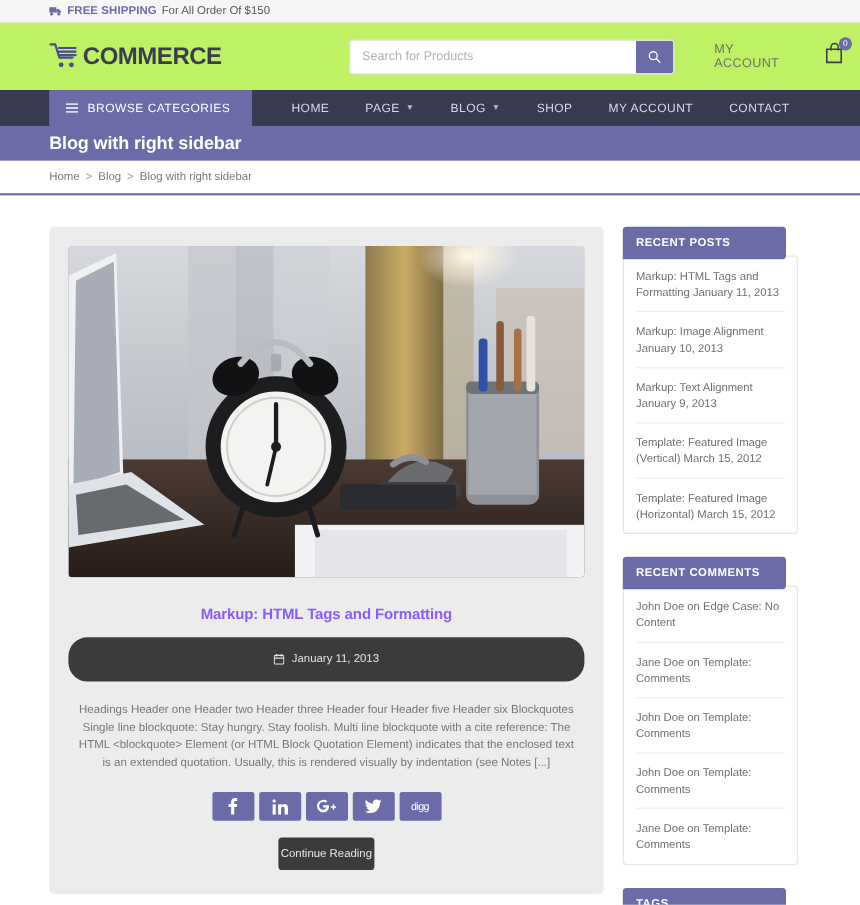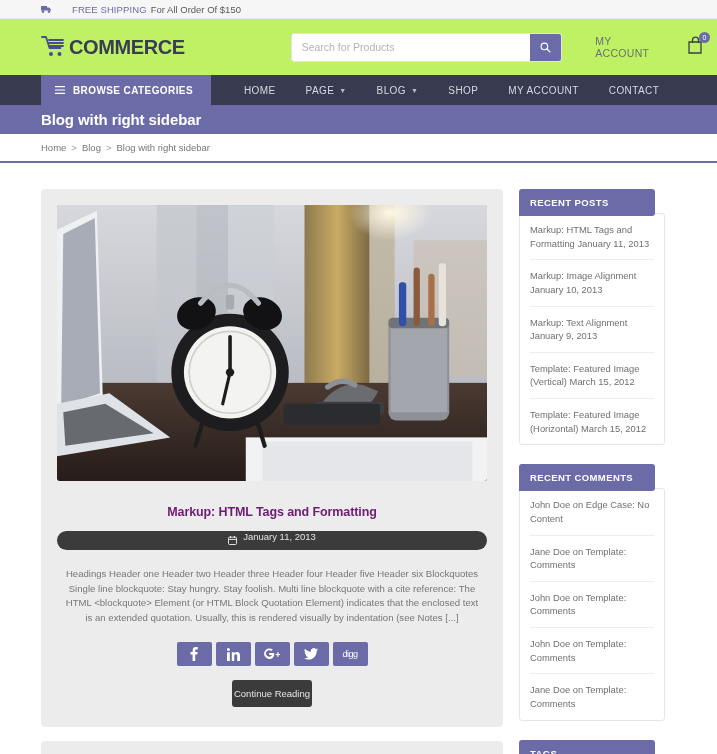--- a/index.html
+++ b/index.html
@@ -14,21 +14,21 @@
   
   .topbar {
     height: 19px;
     background: #f6f6f6;
     border-bottom: 1px solid #e8e8e8;
     display: flex; align-items: center;
     padding: 0 12px 0 41px;
     font-size: 9.5px;
   }
   .topbar-left { display: flex; align-items: center; gap: 4px; }
-  .ship-label { color: #6b6ba8; font-weight: normal; letter-spacing: .1px; margin-left: 16px; }
+  .ship-label { color: #6b6ba8; font-weight: bold; letter-spacing: .1px; }
   .ship-rest { color: #585858; }
   .topbar-right {
     margin-left: auto; display: flex; align-items: center; gap: 6px;
     color: #585858; padding-right: 8px;
   }
   .topbar-right .sep { color: #bbb; }
   .ico { display: inline-flex; align-items: center; }
   .ico svg { display: block; }
 
   
@@ -74,21 +74,21 @@
   
   .nav {
     height: 30px; background: #383b4f;
     display: flex; align-items: stretch;
     padding-left: 41px;
   }
   .browse {
     background: #6b6ba8; color: #fff;
     display: flex; align-items: center; gap: 8px;
     padding: 0 18px 0 14px;
-    font-size: 10px; font-weight: bold; letter-spacing: .4px;
+    font-size: 10px; font-weight: normal; letter-spacing: .4px;
     cursor: pointer;
   }
   .nav-menu { display: flex; align-items: center; margin-left: 18px; }
   .nav-item {
     color: #d8d9e2; font-size: 10px; letter-spacing: .4px;
     padding: 0 15px; display: flex; align-items: center; gap: 5px;
     cursor: pointer;
   }
   .chev { font-size: 7px; opacity: .8; }
 
@@ -125,26 +125,26 @@
     padding: 16px 16px 20px 16px;
   }
   .post-image {
     width: 100%; height: 276px;
     border-radius: 3px; overflow: hidden;
     position: relative; background: #b9bcc4;
   }
   .post-image svg { display: block; width: 100%; height: 100%; }
   .post-title {
     text-align: center; font-size: 12.5px; font-weight: bold;
-    color: #701a75; margin: 24px 0 12px 0; letter-spacing: -.1px;
+    color: #8b5cf6; margin: 24px 0 12px 0; letter-spacing: -.1px;
   }
   .post-date {
     background: #3b3b3b; color: #e2e2e2;
-    border-radius: 16px; height: 19px;
-    display: flex; justify-content: center; gap: 6px;
+    border-radius: 16px; height: 37px;
+    display: flex; align-items: center; justify-content: center; gap: 6px;
     font-size: 9.5px; cursor: pointer;
   }
   .post-excerpt {
     margin-top: 17px; text-align: center;
     font-size: 9.6px; line-height: 1.52; color: #777;
     padding: 0 4px;
   }
   .socials {
     margin-top: 17px; display: flex; justify-content: center; gap: 4px;
   }

